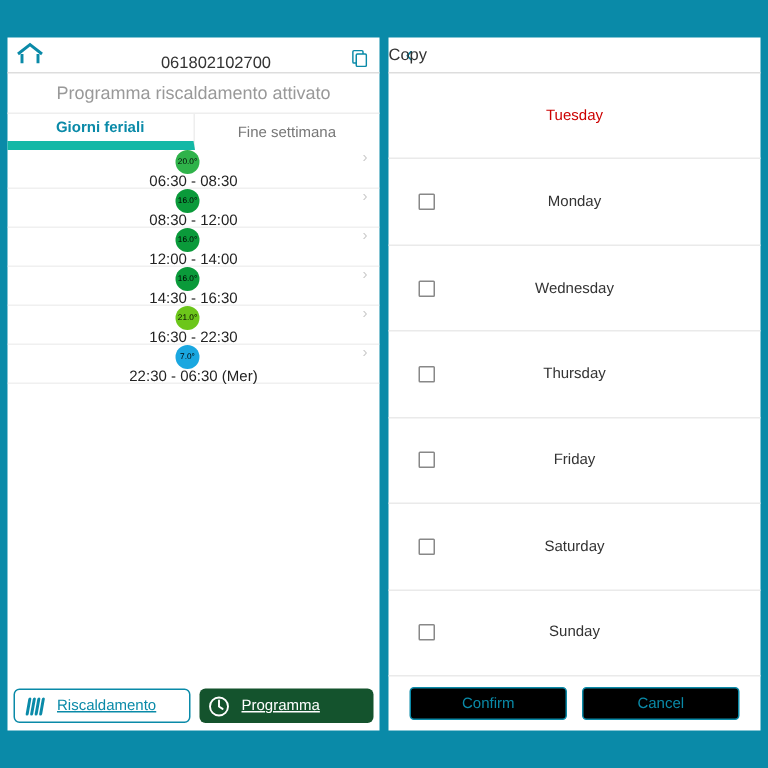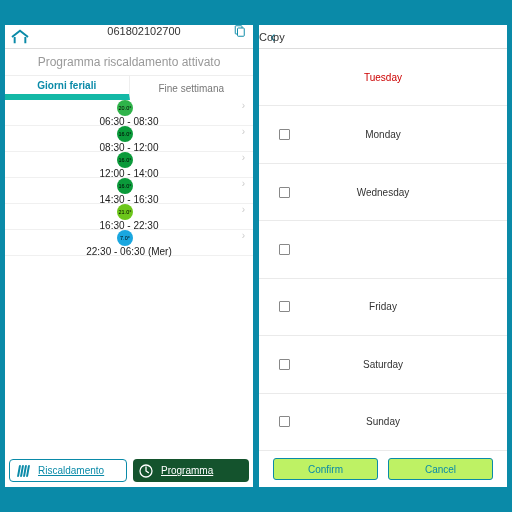--- a/index.html
+++ b/index.html
@@ -18,21 +18,21 @@
     height: 462px;
     background: #fff;
     display: flex;
     flex-direction: column;
     font-size: 10px;
   }
   
   .titlebar {
     height: 24px;
     display: flex;
-    align-items: flex-start;
+    align-items: flex-end;
     position: relative;
     border-bottom: 1px solid #ddd;
   }
   .home-icon {
     width: 30px;
     height: 24px;
     display: flex;
     align-items: center;
     justify-content: center;
   }
@@ -204,21 +204,21 @@
     gap: 10px;
     padding: 6px 14px;
     align-items: center;
   }
   .action-btn {
     flex: 1;
     height: 22px;
     border: 1px solid #0a8aa8;
     color: #0a8aa8;
     border-radius: 3px;
-    background: #bef264;
+    background: #000000;
     display: flex;
     align-items: center;
     justify-content: center;
     font-size: 10px;
   }
 </style>
 </head>
 <body>
 
 <div class="screen">
@@ -311,20 +311,21 @@
     <div class="day-row">
       <div class="checkbox"></div>
       <div class="day-label">Monday</div>
     </div>
     <div class="day-row">
       <div class="checkbox"></div>
       <div class="day-label">Wednesday</div>
     </div>
     <div class="day-row">
       <div class="checkbox"></div>
+      <div class="day-label">Thursday</div>
     </div>
     <div class="day-row">
       <div class="checkbox"></div>
       <div class="day-label">Friday</div>
     </div>
     <div class="day-row">
       <div class="checkbox"></div>
       <div class="day-label">Saturday</div>
     </div>
     <div class="day-row">

